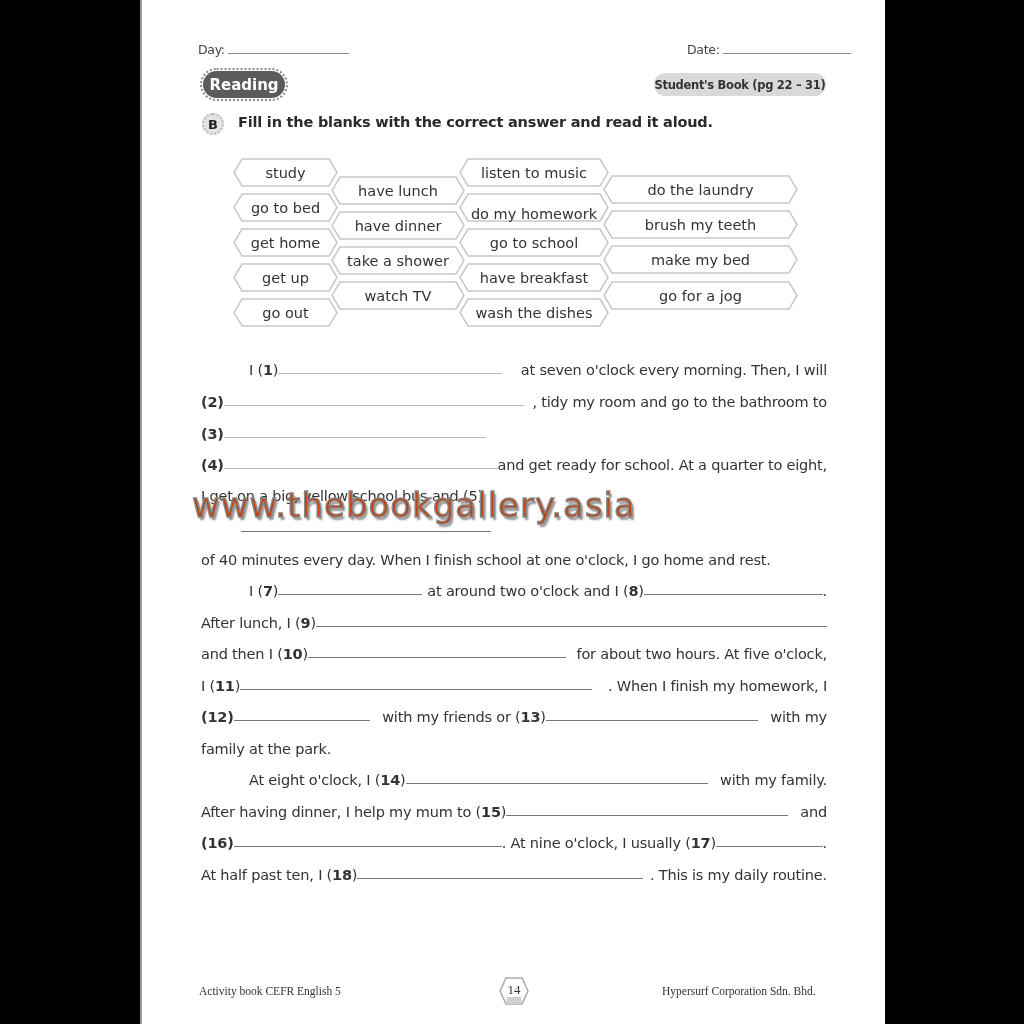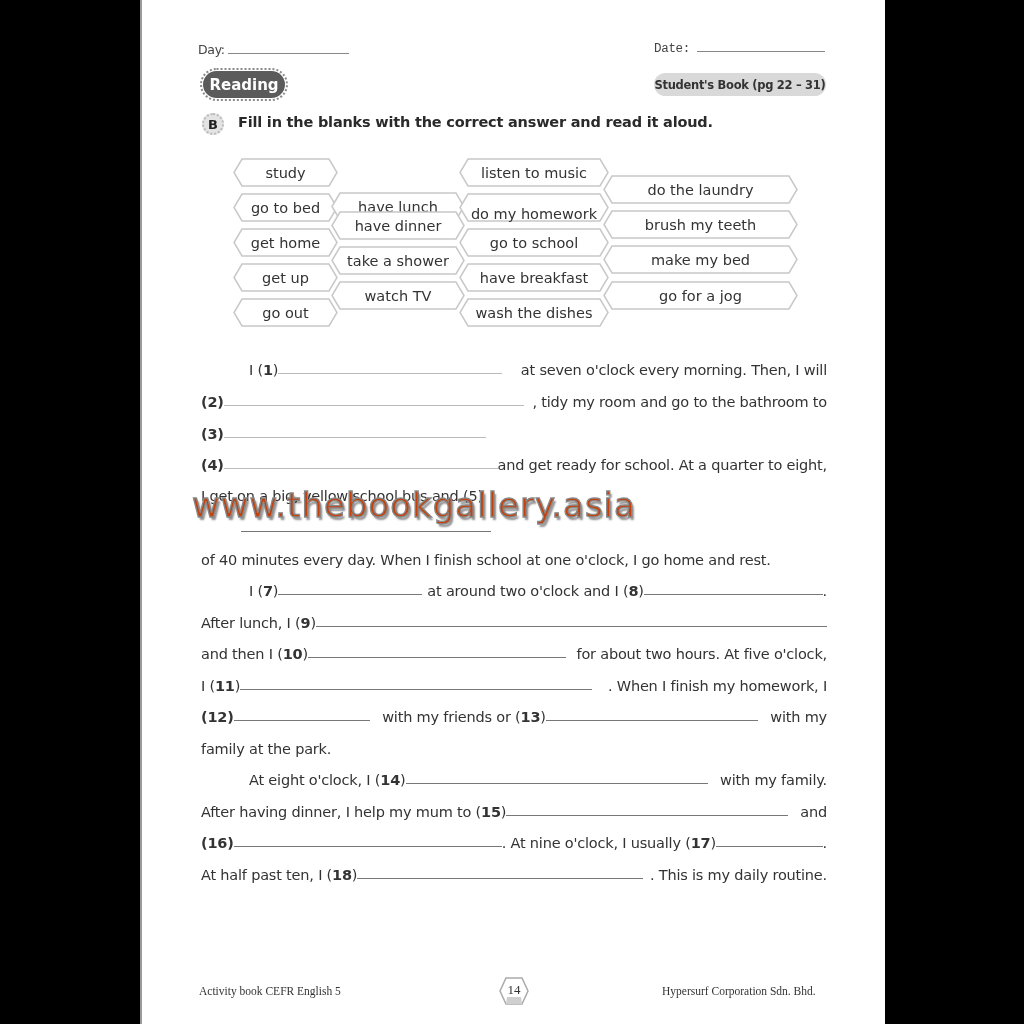--- a/index.html
+++ b/index.html
@@ -38,21 +38,21 @@
 </style>
 </head>
 <body>
 
 <div class="page">
 
   <div class="abs hdr-label" style="left:56px;top:42px;">
     <span>Day:</span>
     <span class="hdr-line" style="width:121px;"></span>
   </div>
-  <div class="abs hdr-label" style="left:512px;top:42px;font-family:Liberation Mono, monospace;">
+  <div class="abs hdr-label" style="left:545px;top:42px;">
     <span>Date:</span>
     <span class="hdr-line" style="width:128px;"></span>
   </div>
 
   <div class="reading-pill">
     <span class="dot"></span>
     <span>Reading</span>
     <span class="dot"></span>
   </div>
   <div class="sb-pill">Student's Book (pg 22 – 31)</div>
@@ -86,21 +86,21 @@
         </svg>
         <span>get up</span>
       </div>
     <div class="chip" style="left:91px;top:298px;width:105px;">
         <svg width="105" height="29">
           <polygon points="9,1 96,1 104,14.5 96,28 9,28 1,14.5" fill="#fff" stroke="#c8c8c8" stroke-width="1.5"></polygon>
         </svg>
         <span>go out</span>
       </div>
 
-    <div class="chip" style="left:189px;top:192px;width:134px;text-align:right;">
+    <div class="chip" style="left:189px;top:176px;width:134px;text-align:right;">
         <svg width="134" height="29">
           <polygon points="9,1 125,1 133,14.5 125,28 9,28 1,14.5" fill="#fff" stroke="#c8c8c8" stroke-width="1.5"></polygon>
         </svg>
         <span>have lunch</span>
       </div>
     <div class="chip" style="left:189px;top:211px;width:134px;">
         <svg width="134" height="29">
           <polygon points="9,1 125,1 133,14.5 125,28 9,28 1,14.5" fill="#fff" stroke="#c8c8c8" stroke-width="1.5"></polygon>
         </svg>
         <span>have dinner</span>

